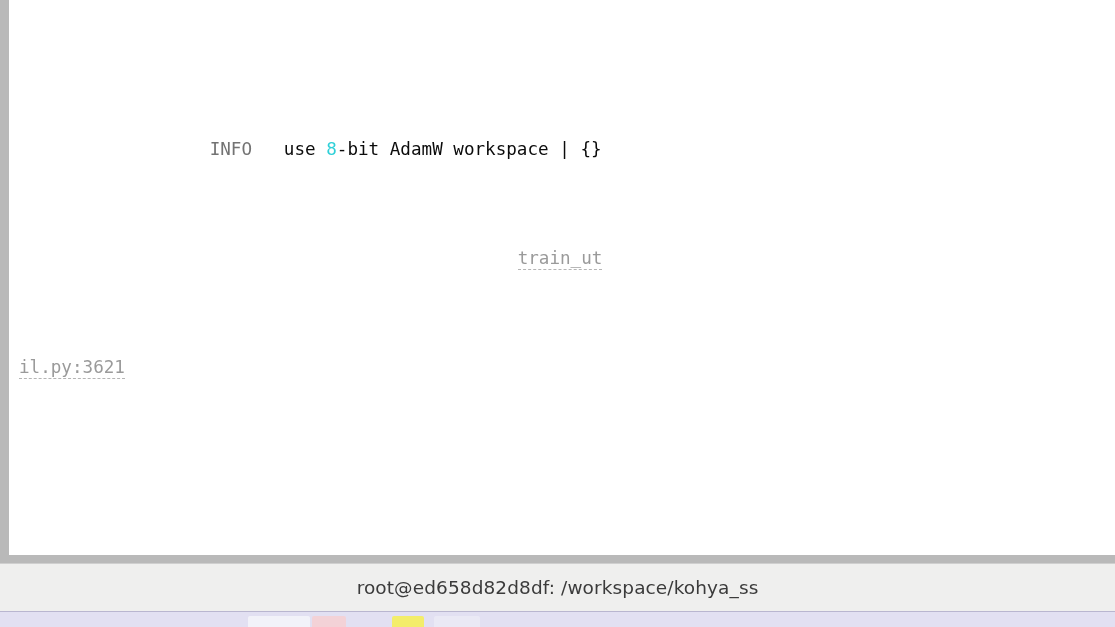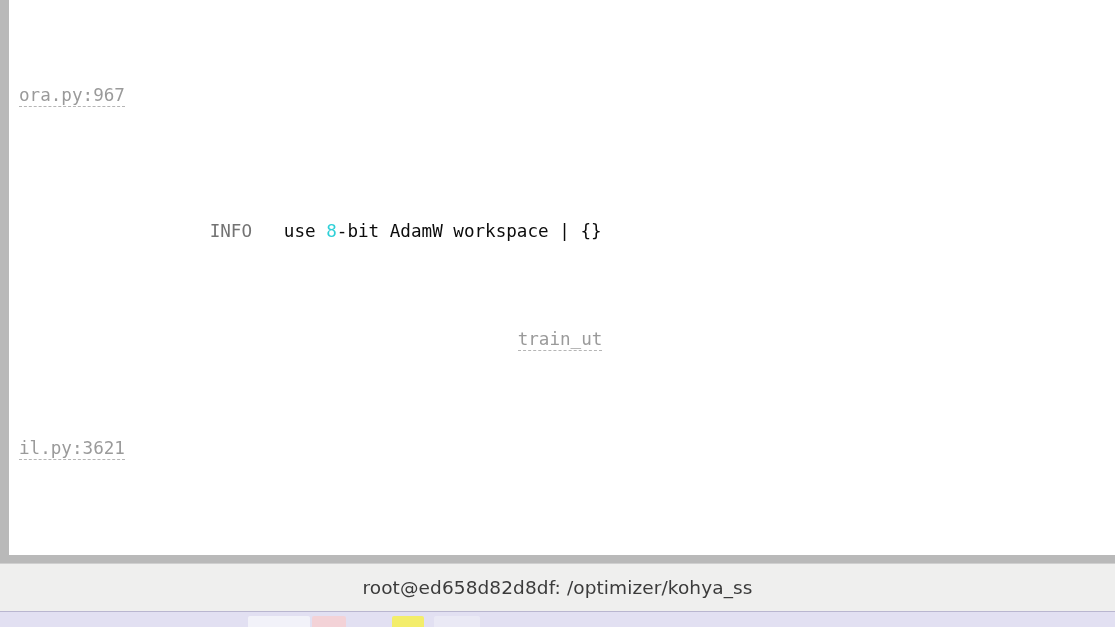--- a/index.html
+++ b/index.html
@@ -125,21 +125,20 @@
   .chip-d { left: 434px; width: 46px; background: #ebeaf6; }
 </style>
 </head>
 <body>
 
 <div class="screen">
 
   <div class="terminal-window">
     <div class="terminal-body">
 
-      <div class="line"><span class="srcref">ora.py:967</span></div>
 
 
       <div class="line"><span>                  </span><span class="info-level">INFO</span><span>   use </span><span class="num-accent">8</span><span>-bit AdamW workspace | {}</span></div>
 
       <div class="row-right"><span class="srcref">train_ut</span></div>
 
       <div class="line"><span class="srcref">il.py:3621</span></div>
 
       
 
@@ -163,21 +162,21 @@
       
 
       
 
       
 
     </div>
   </div>
 
   <div class="statusbar">
-    <span class="statusbar-text">root@ed658d82d8df: /optimizer/kohya_ss</span>
+    <span class="statusbar-text">root@ed658d82d8df: /workspace/kohya_ss</span>
   </div>
 
   <div class="taskbar">
     <span class="taskbar-chip chip-a"></span>
     <span class="taskbar-chip chip-b"></span>
     <span class="taskbar-chip chip-c"></span>
     <span class="taskbar-chip chip-d"></span>
   </div>
 
 </div>

